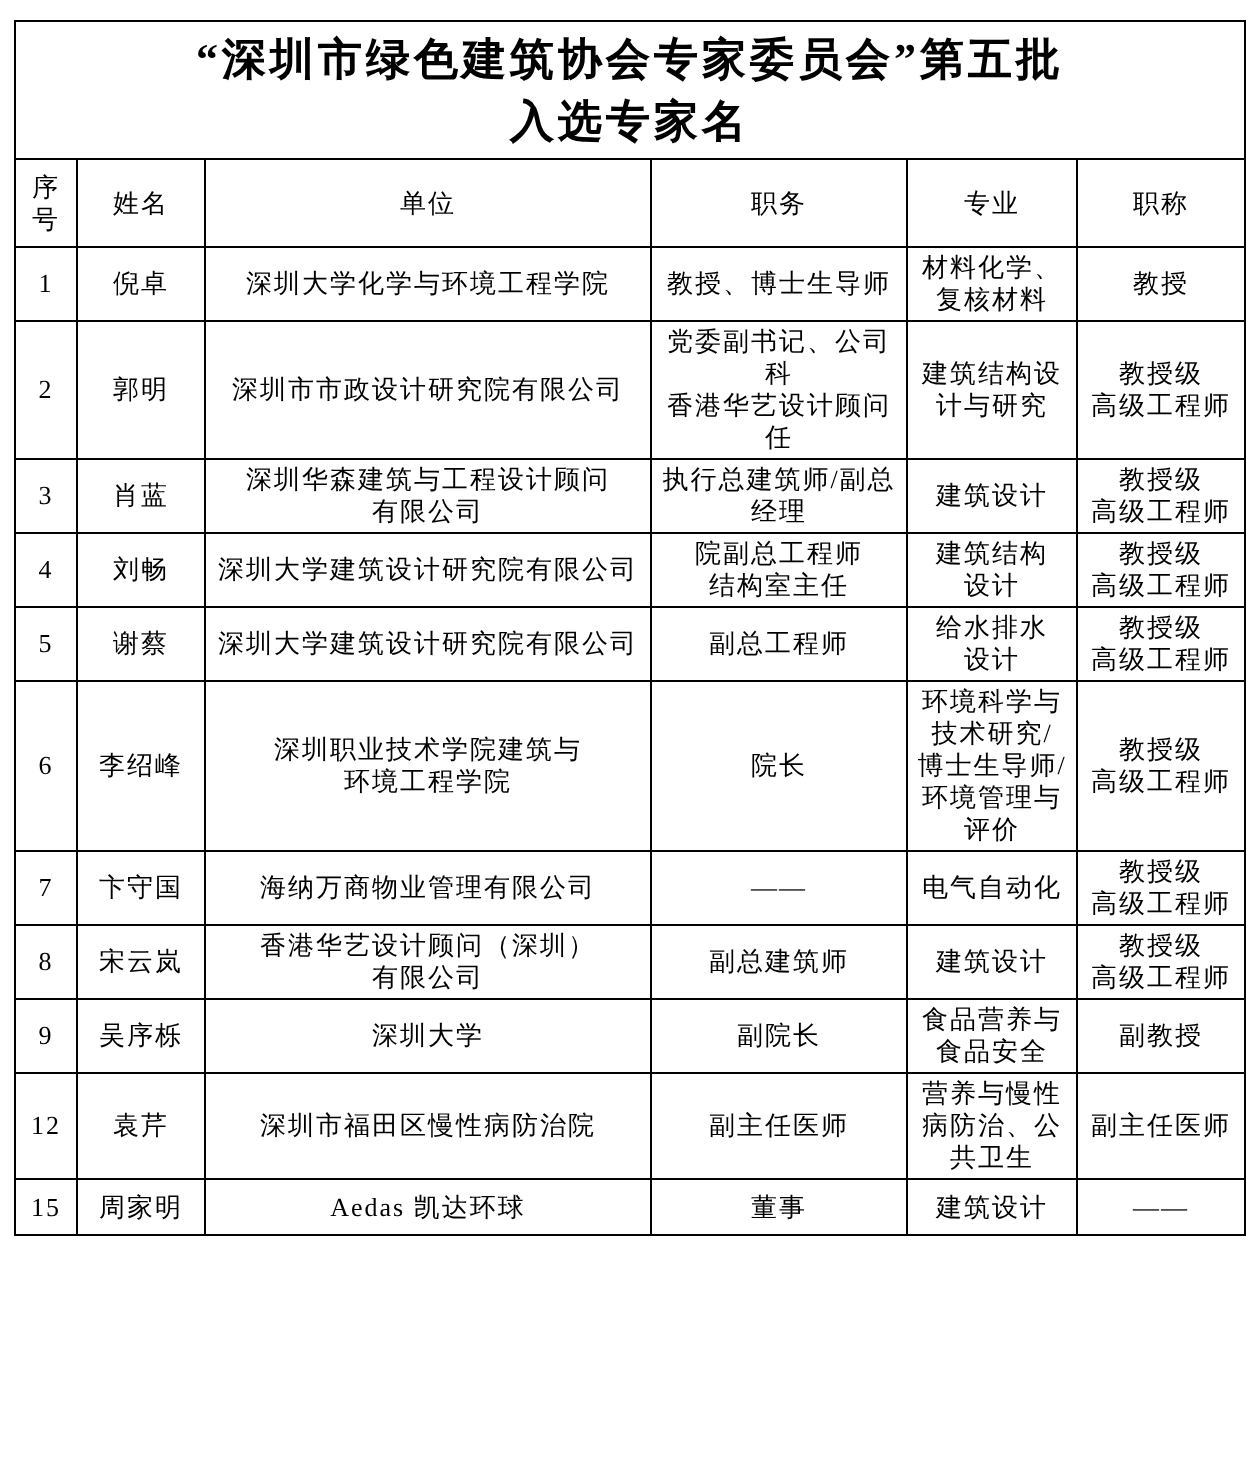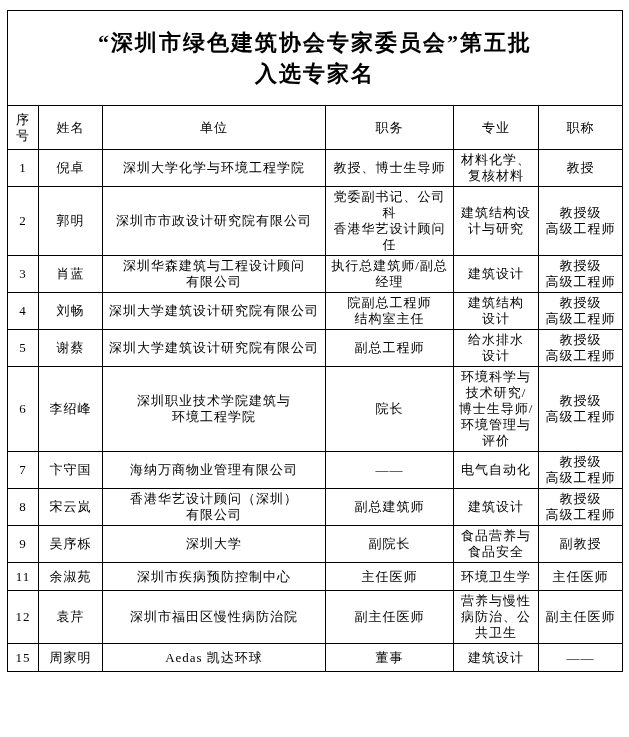--- a/index.html
+++ b/index.html
@@ -34,21 +34,21 @@
     padding: 2px 2px;
     font-weight: normal;
     white-space: pre-line;
     word-break: break-all;
   }
   tr.title-row th {
     font-size: 22px;
     font-weight: bold;
     letter-spacing: 2px;
     line-height: 31px;
-    padding: 16px 0;
+    padding: 3px 0;
     white-space: normal;
   }
   tr.header-row {
     height: 44px;
   }
   tbody tr {
     height: 28px;
   }
 </style>
 </head>
@@ -171,28 +171,20 @@
         <tr>
           <td>9</td>
           <td>吴序栎</td>
           <td>深圳大学</td>
           <td>副院长</td>
           <td>食品营养与
 食品安全</td>
           <td>副教授</td>
         </tr>
         <tr>
-          <td>11</td>
-          <td>余淑苑</td>
-          <td>深圳市疾病预防控制中心</td>
-          <td>主任医师</td>
-          <td>环境卫生学</td>
-          <td>主任医师</td>
-        </tr>
-        <tr>
           <td>12</td>
           <td>袁芹</td>
           <td>深圳市福田区慢性病防治院</td>
           <td>副主任医师</td>
           <td>营养与慢性
 病防治、公
 共卫生</td>
           <td>副主任医师</td>
         </tr>
         <tr>

